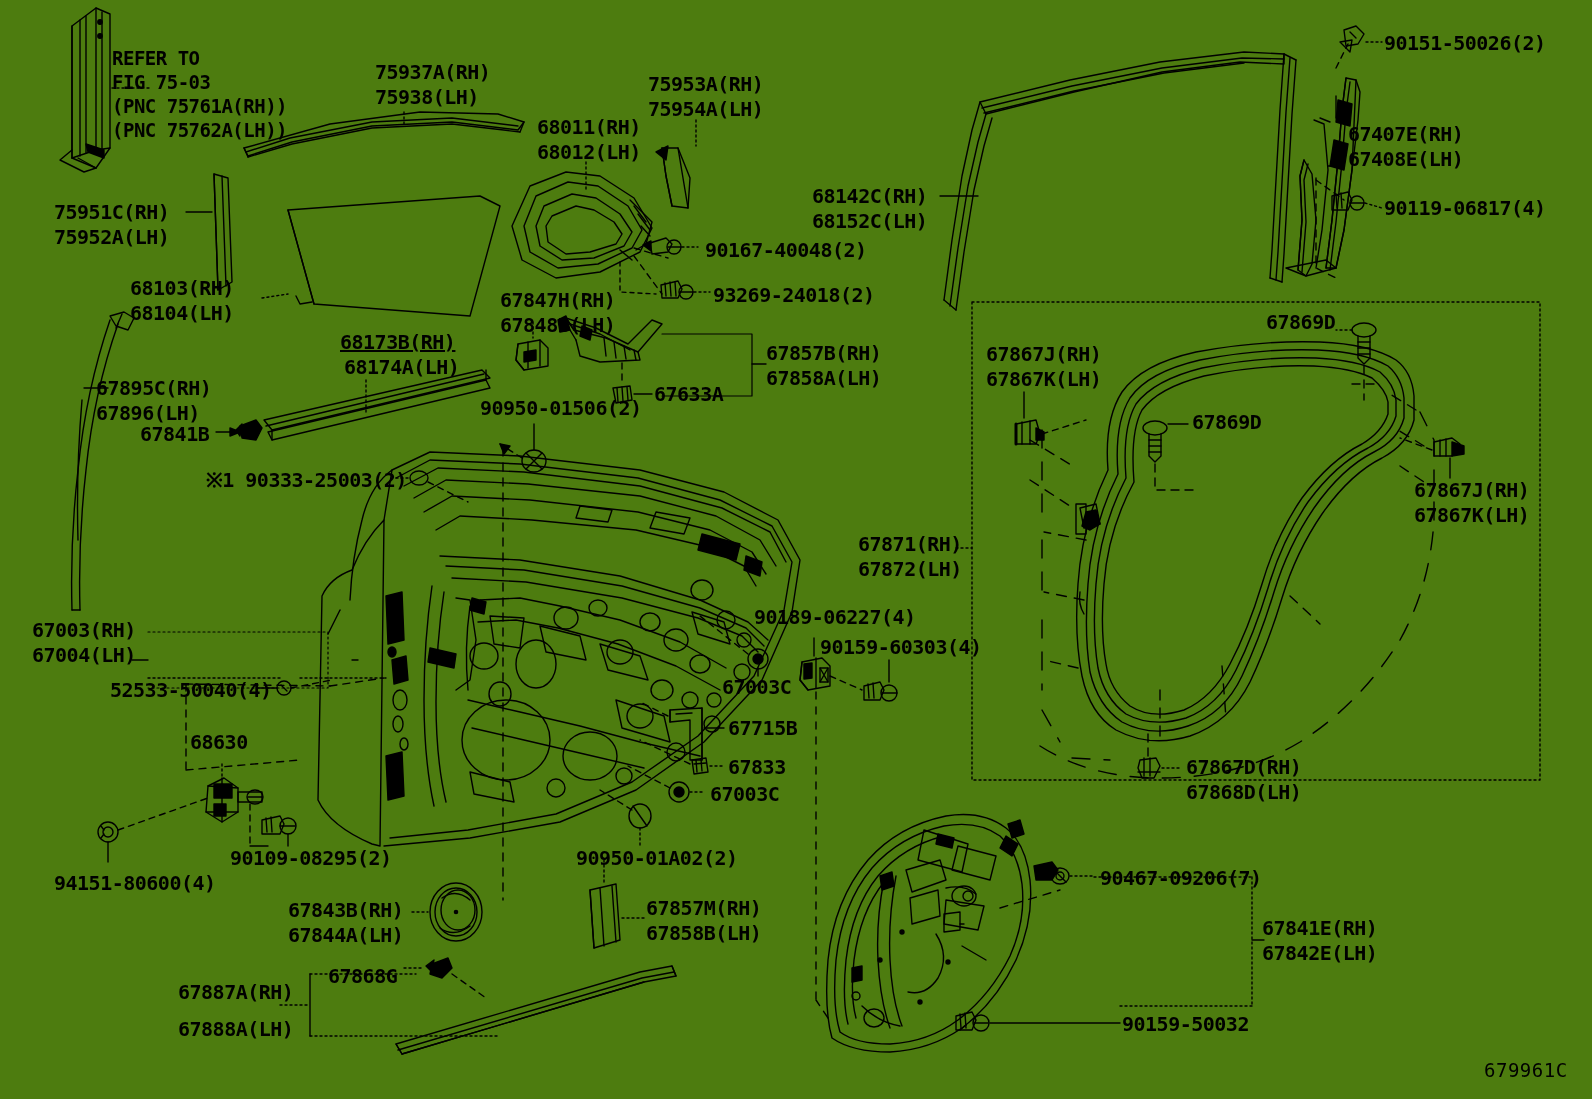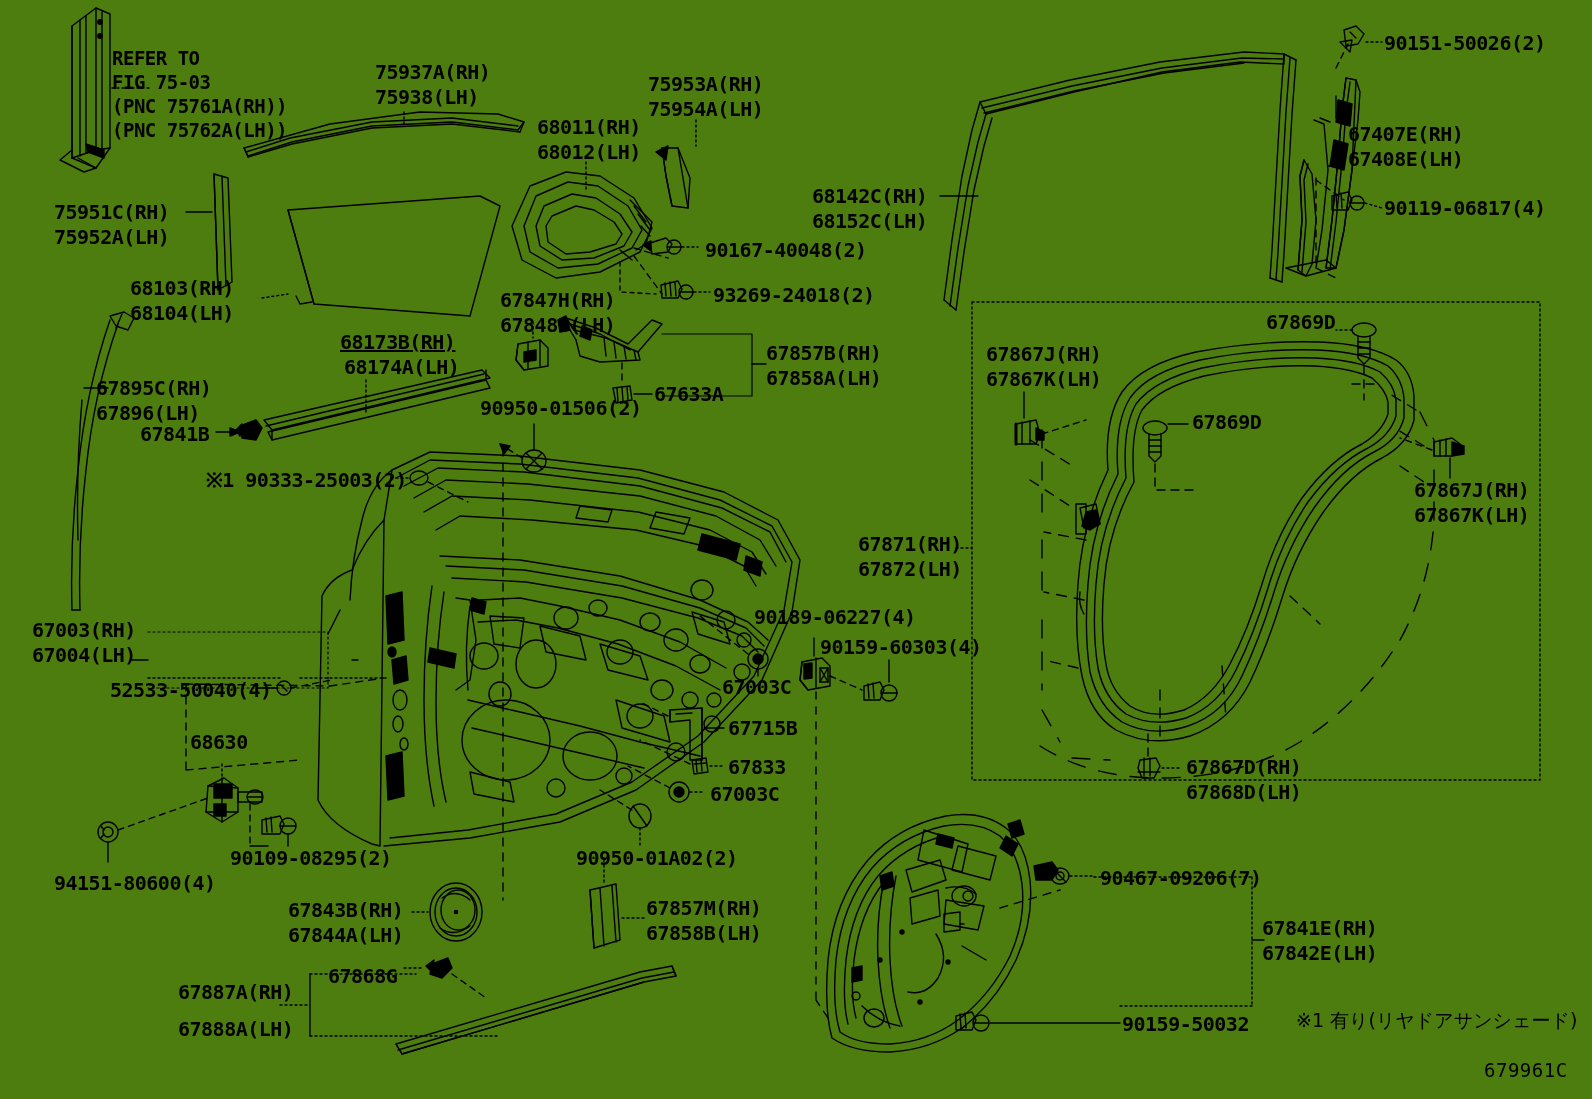--- a/index.html
+++ b/index.html
@@ -713,16 +713,15 @@
   <div class="lbl" style="left:858px; top:557px;">67872(LH)</div>
 
   <div class="lbl" style="left:1186px; top:755px;">67867D(RH)</div>
   <div class="lbl" style="left:1186px; top:780px;">67868D(LH)</div>
 
   <div class="lbl" style="left:1100px; top:866px;">90467-09206(7)</div>
   <div class="lbl" style="left:1262px; top:916px;">67841E(RH)</div>
   <div class="lbl" style="left:1262px; top:941px;">67842E(LH)</div>
   <div class="lbl" style="left:1122px; top:1012px;">90159-50032</div>
 
-  <div class="lbl jp" style="left:1296px; top:1008px;">※1 有り(リヤドアサンシェード)</div>
   <div class="lbl dwgno" style="left:1484px; top:1058px;">679961C</div>
 
 </div>
 
 </body></html>

